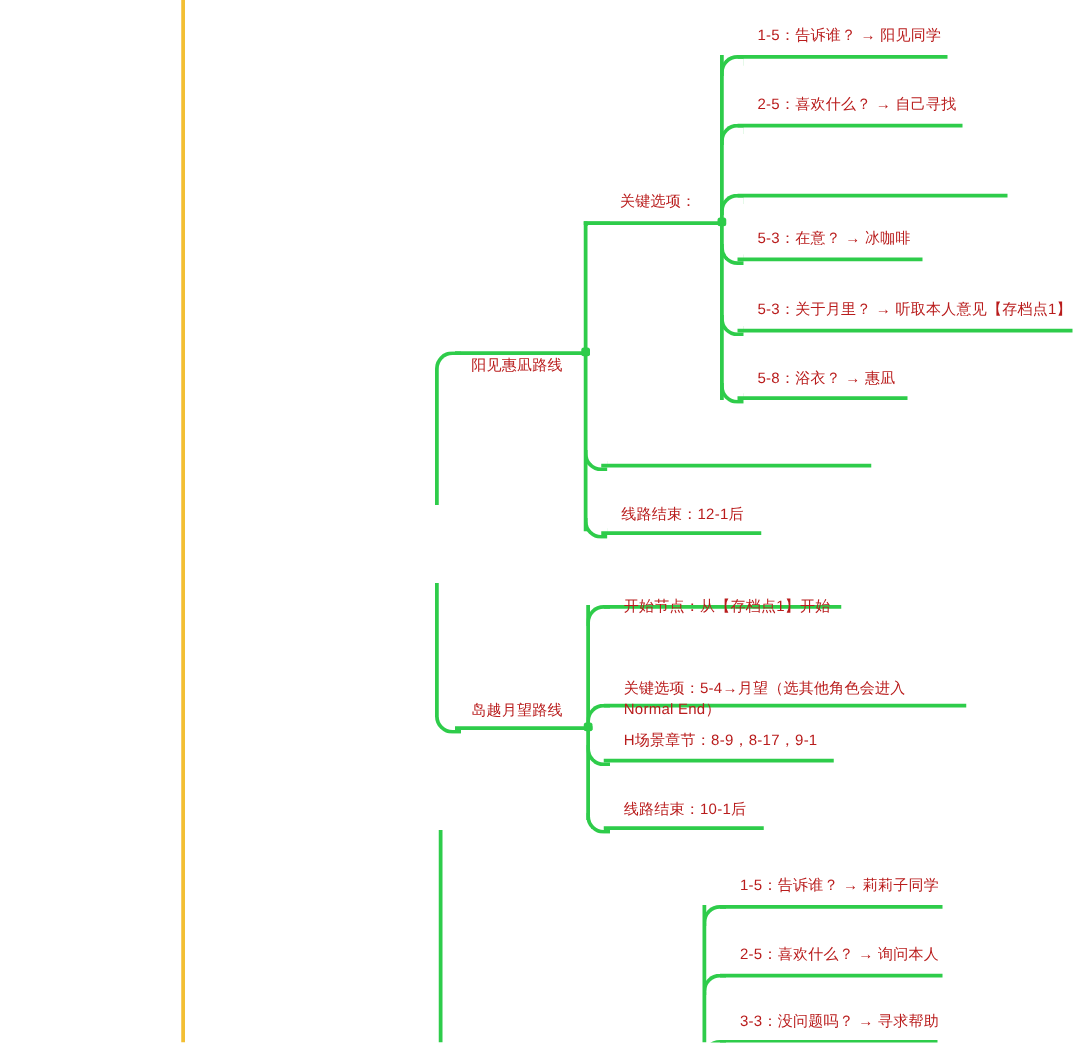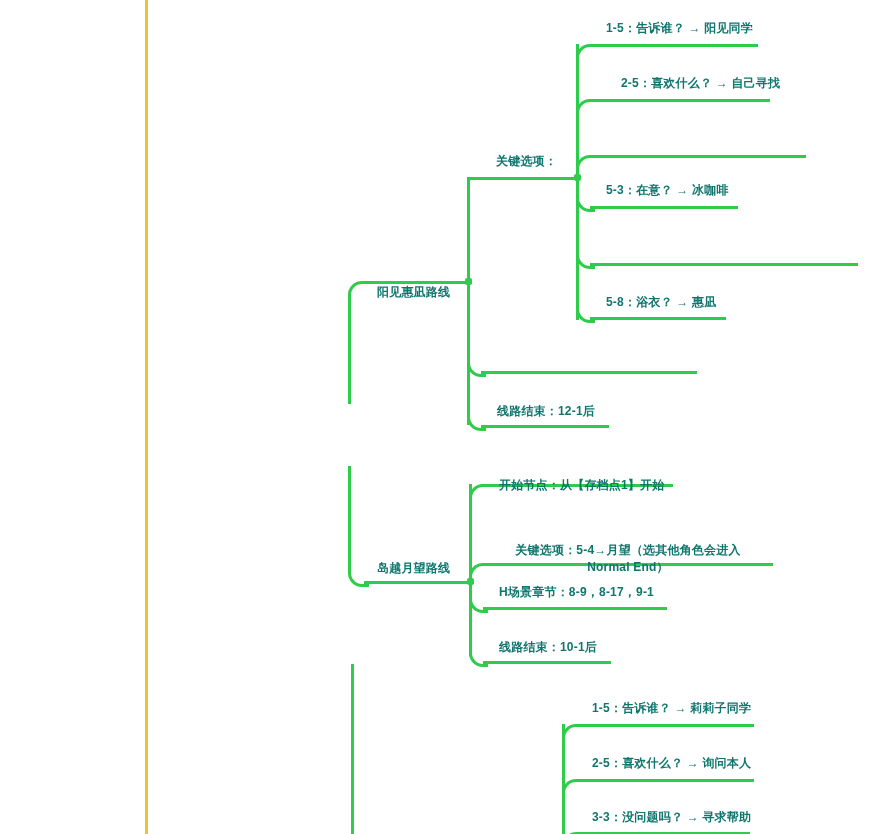--- a/index.html
+++ b/index.html
@@ -18,27 +18,26 @@
   .node-dot{position:absolute;width:7px;height:7px;background:#2ecc4a;border-radius:2px;}
 
   
   .elbow{position:absolute;border:3px solid #2ecc4a;border-right:none;}
   .elbow.down{border-bottom:none;border-top-left-radius:14px;}      
   .elbow.up{border-top:none;border-bottom-left-radius:14px;}         
 
   
   .lbl{
     position:absolute;
-    color:#0f766e;
+    color:#b91c1c;
     font-size:12px;
-    font-weight:bold;
+    font-weight:normal;
     line-height:17px;
     white-space:nowrap;
     letter-spacing:.2px;
-    text-align:center;
   }
   .lbl.wrap{white-space:normal;width:258px;}
 </style>
 </head>
 <body>
 
 <div id="canvas">
 
   <div class="trunk" style="left:145px;top:0px;height:834px;"></div>
 
@@ -59,31 +58,32 @@
   <div class="node-dot" style="left:574px;top:174px;"></div>
 
   <div class="vline" style="left:576px;top:44px;height:276px;"></div>
 
   <div class="elbow down" style="left:576px;top:44px;width:16px;height:14px;"></div>
   <div class="hline" style="left:590px;top:44px;width:168px;"></div>
   <div class="lbl" style="left:606px;top:20px;">1-5：告诉谁？ → 阳见同学</div>
 
   <div class="elbow down" style="left:576px;top:99px;width:16px;height:14px;"></div>
   <div class="hline" style="left:590px;top:99px;width:180px;"></div>
-  <div class="lbl" style="left:606px;top:75px;margin-left:15px;">2-5：喜欢什么？ → 自己寻找</div>
+  <div class="lbl" style="left:606px;top:75px;">2-5：喜欢什么？ → 自己寻找</div>
 
   <div class="elbow down" style="left:576px;top:155px;width:16px;height:14px;"></div>
   <div class="hline" style="left:590px;top:155px;width:216px;"></div>
 
   <div class="elbow up" style="left:576px;top:195px;width:16px;height:14px;"></div>
   <div class="hline" style="left:590px;top:206px;width:148px;"></div>
   <div class="lbl" style="left:606px;top:182px;">5-3：在意？ → 冰咖啡</div>
 
   <div class="elbow up" style="left:576px;top:252px;width:16px;height:14px;"></div>
   <div class="hline" style="left:590px;top:263px;width:268px;"></div>
+  <div class="lbl" style="left:606px;top:239px;">5-3：关于月里？ → 听取本人意见【存档点1】</div>
 
   <div class="elbow up" style="left:576px;top:306px;width:16px;height:14px;"></div>
   <div class="hline" style="left:590px;top:317px;width:136px;"></div>
   <div class="lbl" style="left:606px;top:294px;">5-8：浴衣？ → 惠凪</div>
 
   <div class="elbow up" style="left:467px;top:360px;width:16px;height:14px;"></div>
   <div class="hline" style="left:481px;top:371px;width:216px;"></div>
 
   <div class="elbow up" style="left:467px;top:414px;width:16px;height:14px;"></div>
   <div class="hline" style="left:481px;top:425px;width:128px;"></div>

